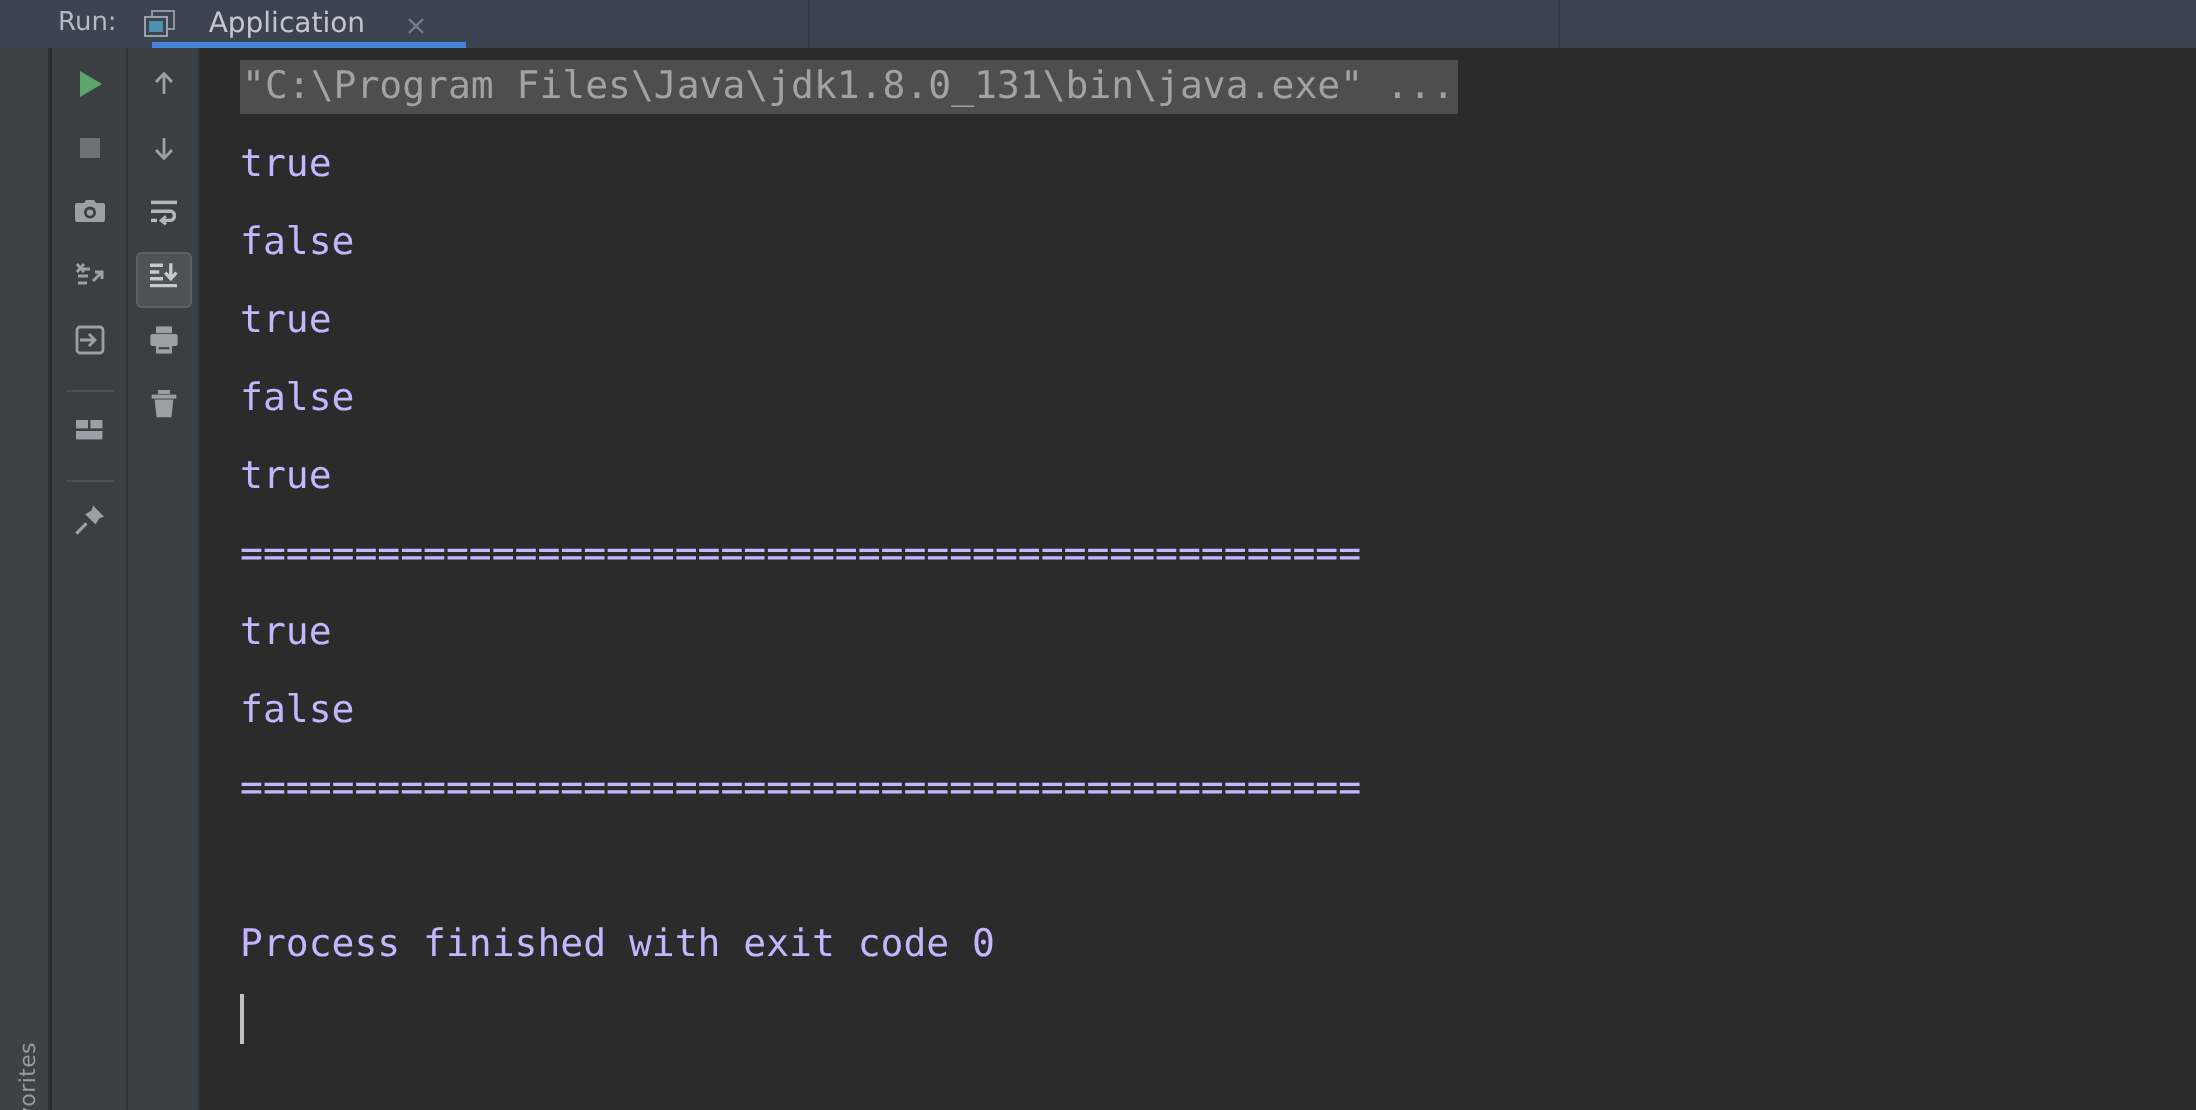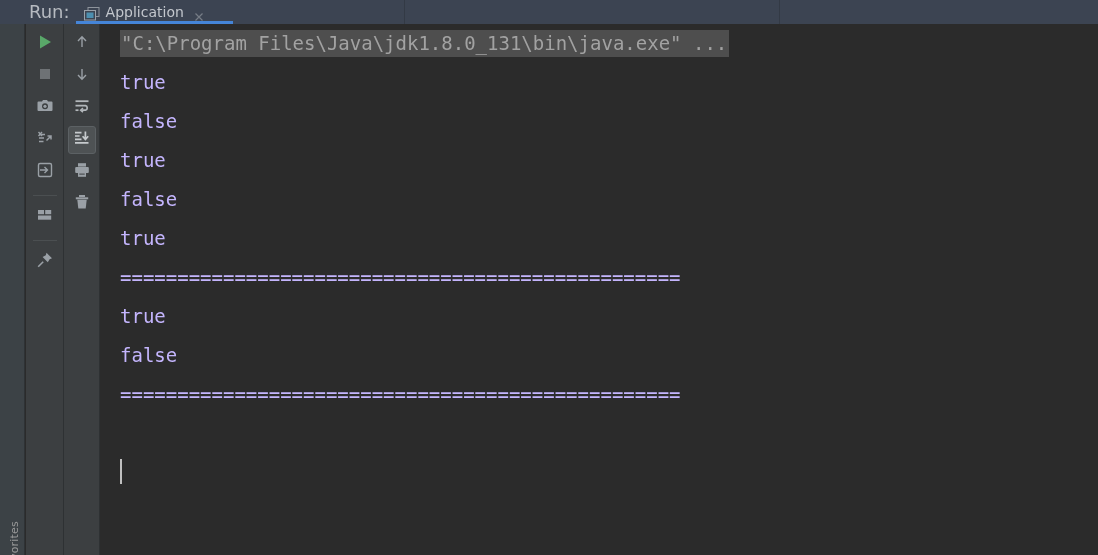--- a/index.html
+++ b/index.html
@@ -32,34 +32,35 @@
     align-items: center;
     box-sizing: border-box;
   }
   .header-left-pad {
     width: 25px;
     height: 24px;
     background: #3c4452;
   }
   .run-label {
     color: #b6bac0;
-    font-size: 18px;
+    font-size: 13px;
     font-family: "DejaVu Sans", sans-serif;
     padding-left: 4px;
     padding-right: 4px;
     line-height: 24px;
     white-space: nowrap;
   }
   .tab {
     position: relative;
     height: 16px;
     display: flex;
-    align-items: flex-end;
+    align-items: flex-start;
     padding: 0 6px 0 10px;
     box-sizing: border-box;
+    gap: 10px;
   }
   .tab-icon {
     position: relative;
     width: 16px;
     height: 14px;
     margin-right: 6px;
     flex: 0 0 auto;
   }
   .tab-underline {
     position: absolute;
@@ -377,16 +378,17 @@
     <div class="cline">true</div>
     <div class="cline">false</div>
     <div class="cline">true</div>
     <div class="cline">false</div>
     <div class="cline">true</div>
     <div class="cline">=================================================</div>
     <div class="cline">true</div>
     <div class="cline">false</div>
     <div class="cline">=================================================</div>
     <div class="cline blank"></div>
+    <div class="cline">Process finished with exit code 0</div>
     <div class="cline"><span class="caret"></span></div>
   </div>
 
 </div>
 
 </body></html>

